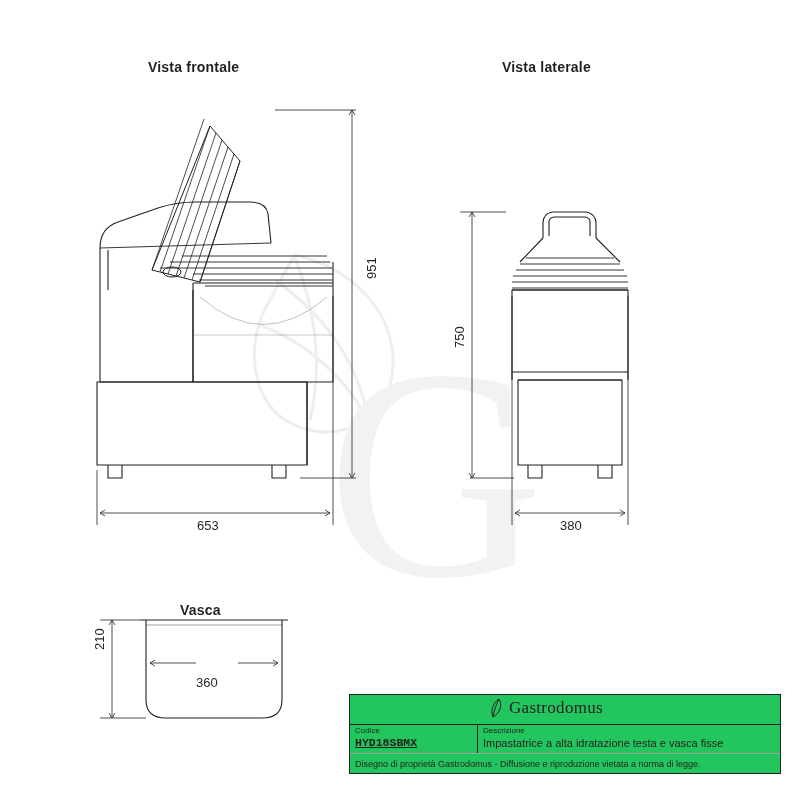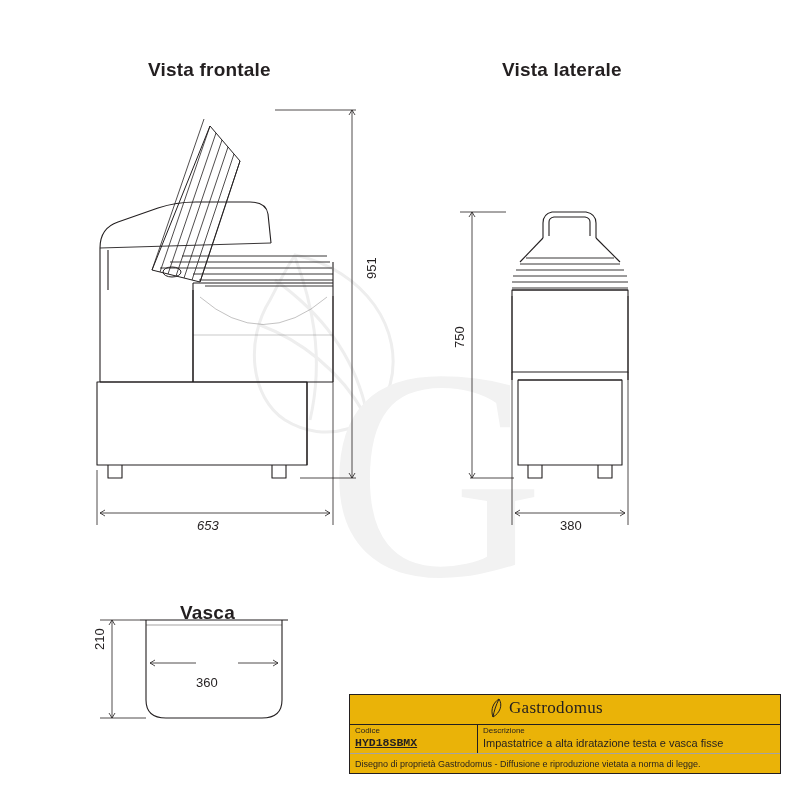--- a/index.html
+++ b/index.html
@@ -24,56 +24,56 @@
   .watermark {
     position: absolute;
     left: 215px;
     top: 245px;
     width: 330px;
     height: 350px;
     pointer-events: none;
   }
   .view-title {
     position: absolute;
-    font-size: 19px;
+    font-size: 14px;
     font-weight: bold;
     letter-spacing: 0.2px;
     white-space: nowrap;
   }
   #title-front { left: 148px; top: 59px; }
   #title-side  { left: 502px; top: 59px; }
   #title-bowl  { left: 180px; top: 602px; }
 
   .dim-label {
     position: absolute;
     font-size: 13px;
     color: #231f20;
     white-space: nowrap;
   }
   .dim-label.vert {
     transform: rotate(-90deg);
     transform-origin: left top;
   }
   #dim-951 { left: 364px; top: 279px; }
   #dim-750 { left: 452px; top: 348px; }
-  #dim-653 { left: 197px; top: 518px; font-style: italic; }
+  #dim-653 { left: 197px; top: 518px; }
   #dim-380 { left: 560px; top: 518px; }
   #dim-210 { left: 92px;  top: 650px; }
   #dim-360 { left: 196px; top: 675px; text-align: center; }
 
   
   .titleblock {
     position: absolute;
     left: 349px;
     top: 694px;
     width: 432px;
     height: 80px;
     border: 1px solid #231f20;
     box-sizing: border-box;
-    background: #eab308;
+    background: #22c55e;
   }
   .tb-logo-row {
     position: relative;
     height: 30px;
     border-bottom: 1px solid #231f20;
     box-sizing: border-box;
   }
   .tb-logo {
     position: absolute;
     left: 138px;

